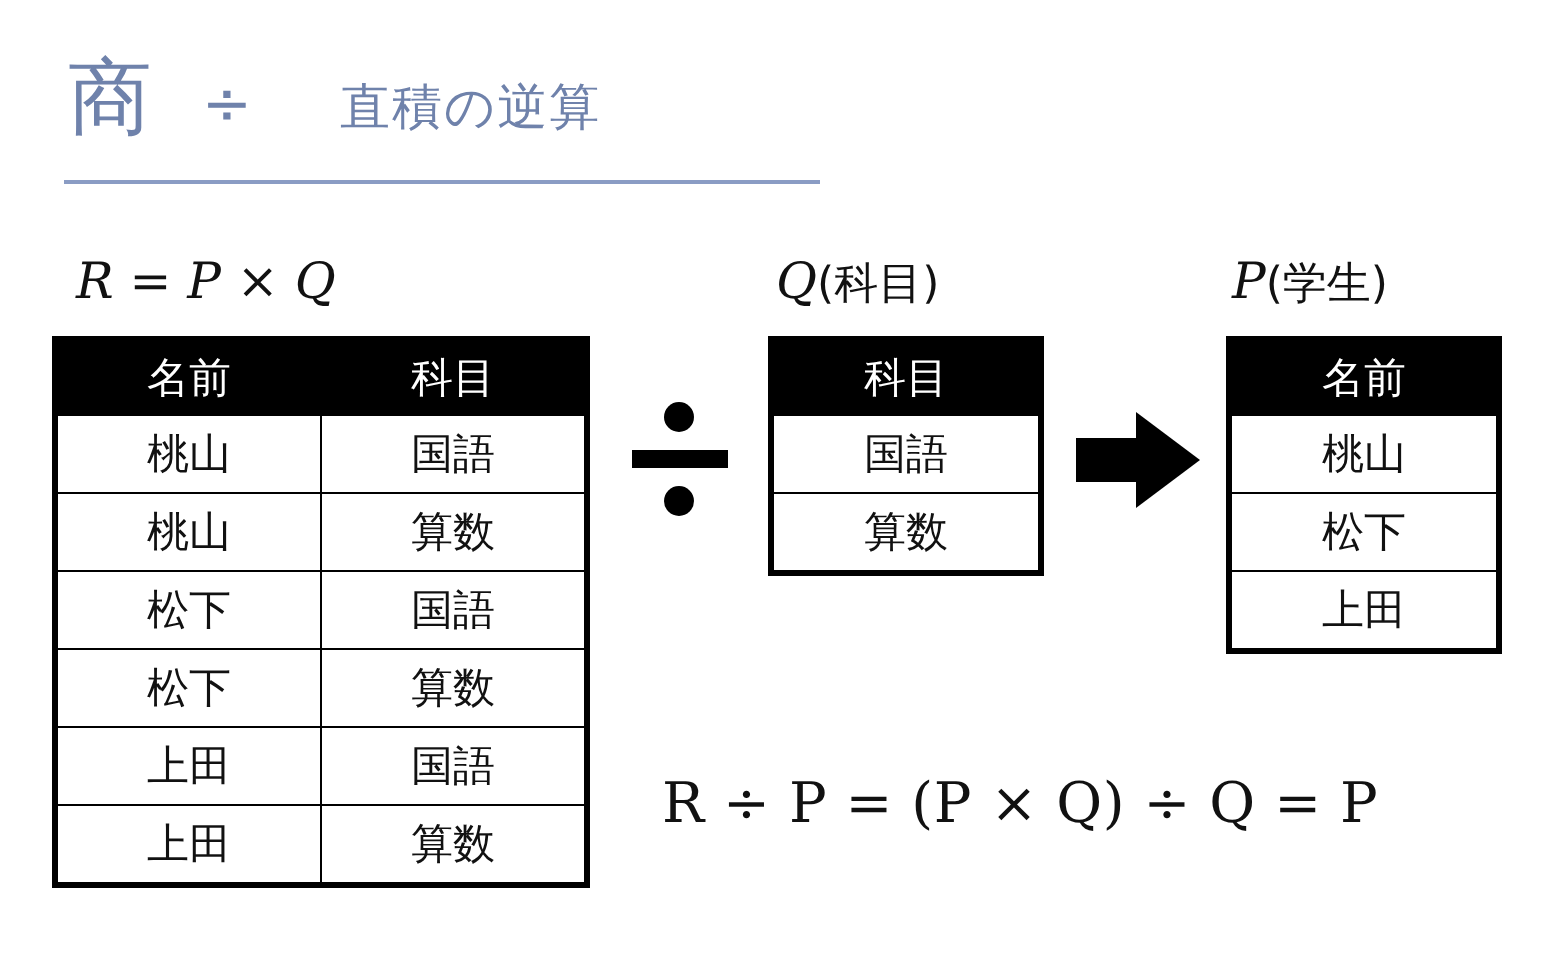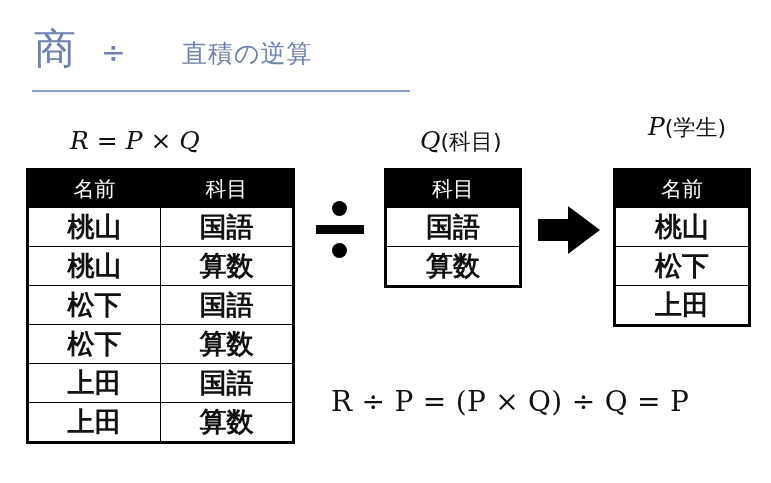--- a/index.html
+++ b/index.html
@@ -46,55 +46,54 @@
     font-family: "DejaVu Sans", sans-serif;
     font-size: 30px;
     color: #6f82ab;
     margin-left: 24px;
     margin-top: 6px;
   }
   .title-sub {
     font-family: "DejaVu Sans", sans-serif;
     font-size: 25px;
     color: #6f82ab;
-    margin-left: 56px;
+    margin-left: 44px;
     margin-top: 8px;
     letter-spacing: 0.04em;
   }
   .title-rule {
     position: absolute;
     left: 32px;
     top: 90px;
     width: 378px;
     height: 2px;
     background: #8a9cc4;
   }
 
   
   .caption {
     position: absolute;
     font-size: 23px;
     color: #111111;
     white-space: nowrap;
-    margin-left: 32px;
   }
   .caption .math {
     font-family: "DejaVu Serif", serif;
     font-style: italic;
     font-size: 25px;
   }
   .caption .jp {
     font-family: "DejaVu Sans", sans-serif;
     font-style: normal;
     font-size: 22px;
     text-align: center;
   }
   #caption-r { left: 38px;  top: 126px; }
   #caption-q { left: 388px; top: 126px; }
-  #caption-p { left: 616px; top: 112px; }
+  #caption-p { left: 616px; top: 126px; }
 
   
   .tbl {
     position: absolute;
     border-collapse: collapse;
     border: 3px solid #000000;
     background: #0c4a6e;
     table-layout: fixed;
   }
   .tbl th, .tbl td {
@@ -105,24 +104,23 @@
     color: #111111;
     padding: 0;
   }
   .tbl th {
     background: #000000;
     color: #ffffff;
     font-size: 21px;
     height: 36px;
   }
   .tbl td {
-    font-size: 27px;
+    font-size: 21px;
     height: 38px;
     background: #ffffff;
-    font-weight: bold;
   }
 
   #table-r  { left: 26px;  top: 168px; width: 262px; }
   #table-r th, #table-r td { width: 131px; }
 
   #table-q  { left: 384px; top: 168px; width: 132px; }
   #table-q th, #table-q td { width: 132px; }
 
   #table-p  { left: 613px; top: 168px; width: 132px; }
   #table-p th, #table-p td { width: 132px; }

